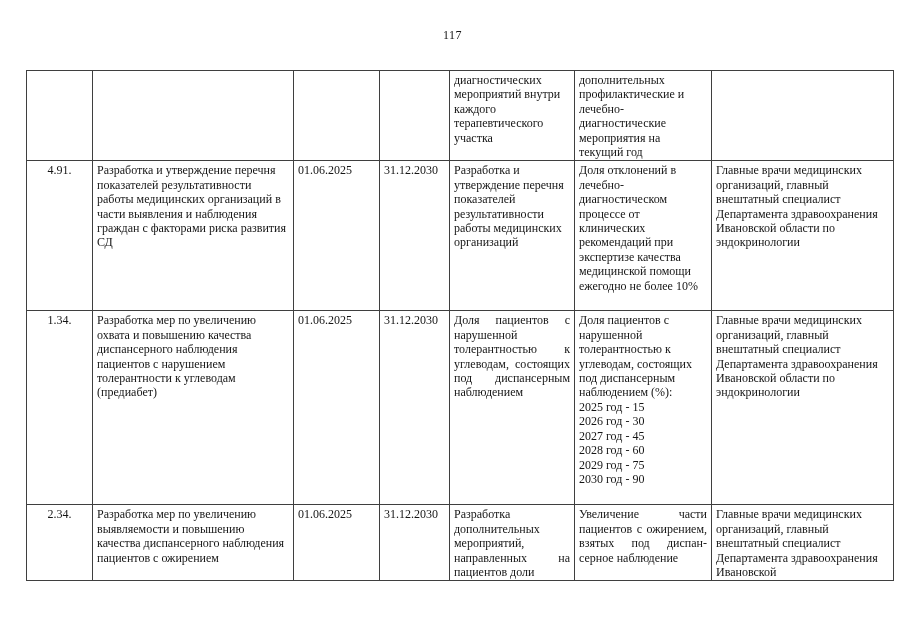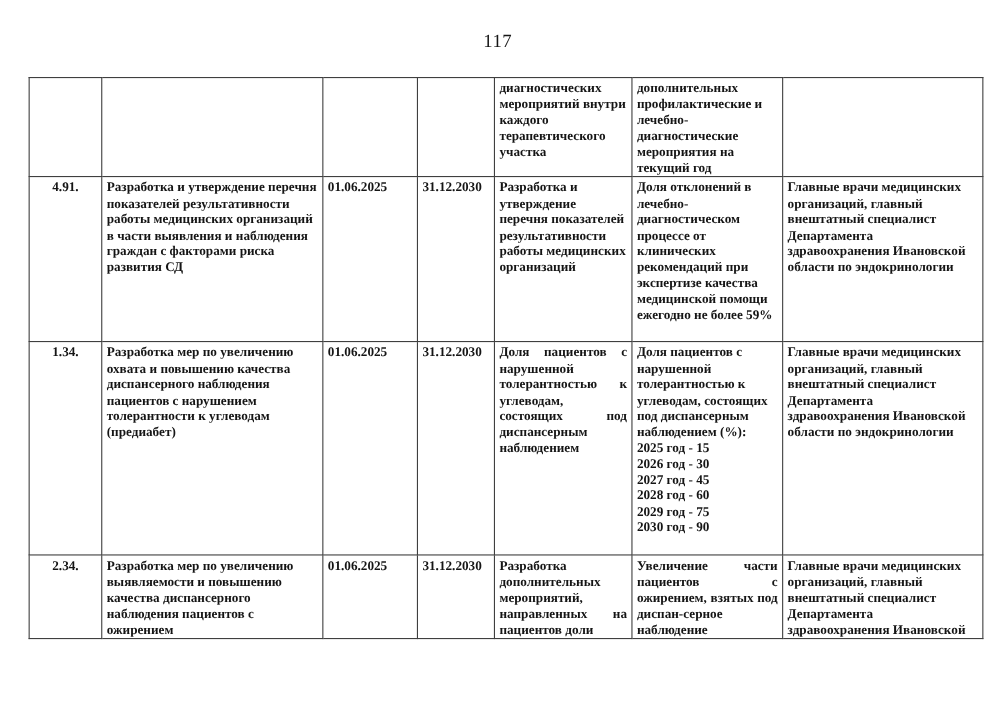--- a/index.html
+++ b/index.html
@@ -14,41 +14,41 @@
     font-family: "Liberation Serif", "DejaVu Serif", serif;
     color: #151515;
     overflow: hidden;
   }
   .page-number {
     position: absolute;
     top: 28px;
     left: 0;
     right: 0;
     text-align: center;
-    font-size: 17px;
+    font-size: 12px;
     letter-spacing: 0.5px;
   }
   table.plan {
     position: absolute;
     left: 26px;
     top: 70px;
     width: 867px;
     border-collapse: collapse;
     table-layout: fixed;
     font-size: 12px;
     line-height: 14.4px;
   }
   table.plan td {
     border: 1px solid #3f3f3f;
     vertical-align: top;
     padding: 2px 4px 1px 4px;
     overflow: hidden;
     word-wrap: break-word;
   }
-  table.plan tr { overflow: hidden; font-weight: bold; }
+  table.plan tr { overflow: hidden; }
   td.num { text-align: center; padding-left: 1px; padding-right: 1px; }
   td.date { padding-left: 6px; white-space: nowrap; }
   td.just { text-align: justify; }
   td.pre  { white-space: pre-line; }
 </style>
 </head>
 <body>
 
 <div class="page-number">117</div>
 
@@ -71,21 +71,21 @@
       <td>диагностических мероприятий внутри каждого терапевтического участка</td>
       <td>дополнительных профилактические и лечебно-диагностические мероприятия на текущий год</td>
       <td></td>
     </tr>
     <tr style="height:150px">
       <td class="num">4.91.</td>
       <td>Разработка и утверждение перечня показателей результативности работы медицинских организаций в части выявления и наблюдения граждан с факторами риска развития СД</td>
       <td class="date">01.06.2025</td>
       <td class="date">31.12.2030</td>
       <td>Разработка и утверждение перечня показателей результативности работы медицинских организаций</td>
-      <td>Доля отклонений в лечебно-диагностическом процессе от клинических рекомендаций при экспертизе качества медицинской помощи ежегодно не более 59%</td>
+      <td>Доля отклонений в лечебно-диагностическом процессе от клинических рекомендаций при экспертизе качества медицинской помощи ежегодно не более 10%</td>
       <td>Главные врачи медицинских организаций, главный внештатный специалист Департамента здравоохранения Ивановской области по эндокринологии</td>
     </tr>
     <tr style="height:194px">
       <td class="num">1.34.</td>
       <td>Разработка мер по увеличению охвата и повышению качества диспансерного наблюдения пациентов с нарушением толерантности к углеводам (предиабет)</td>
       <td class="date">01.06.2025</td>
       <td class="date">31.12.2030</td>
       <td class="just">Доля пациентов с нарушенной толерантностью к углеводам, состоящих под диспансерным наблюдением</td>
       <td class="pre">Доля пациентов с нарушенной толерантностью к углеводам, состоящих под диспансерным наблюдением (%):
 2025 год - 15

